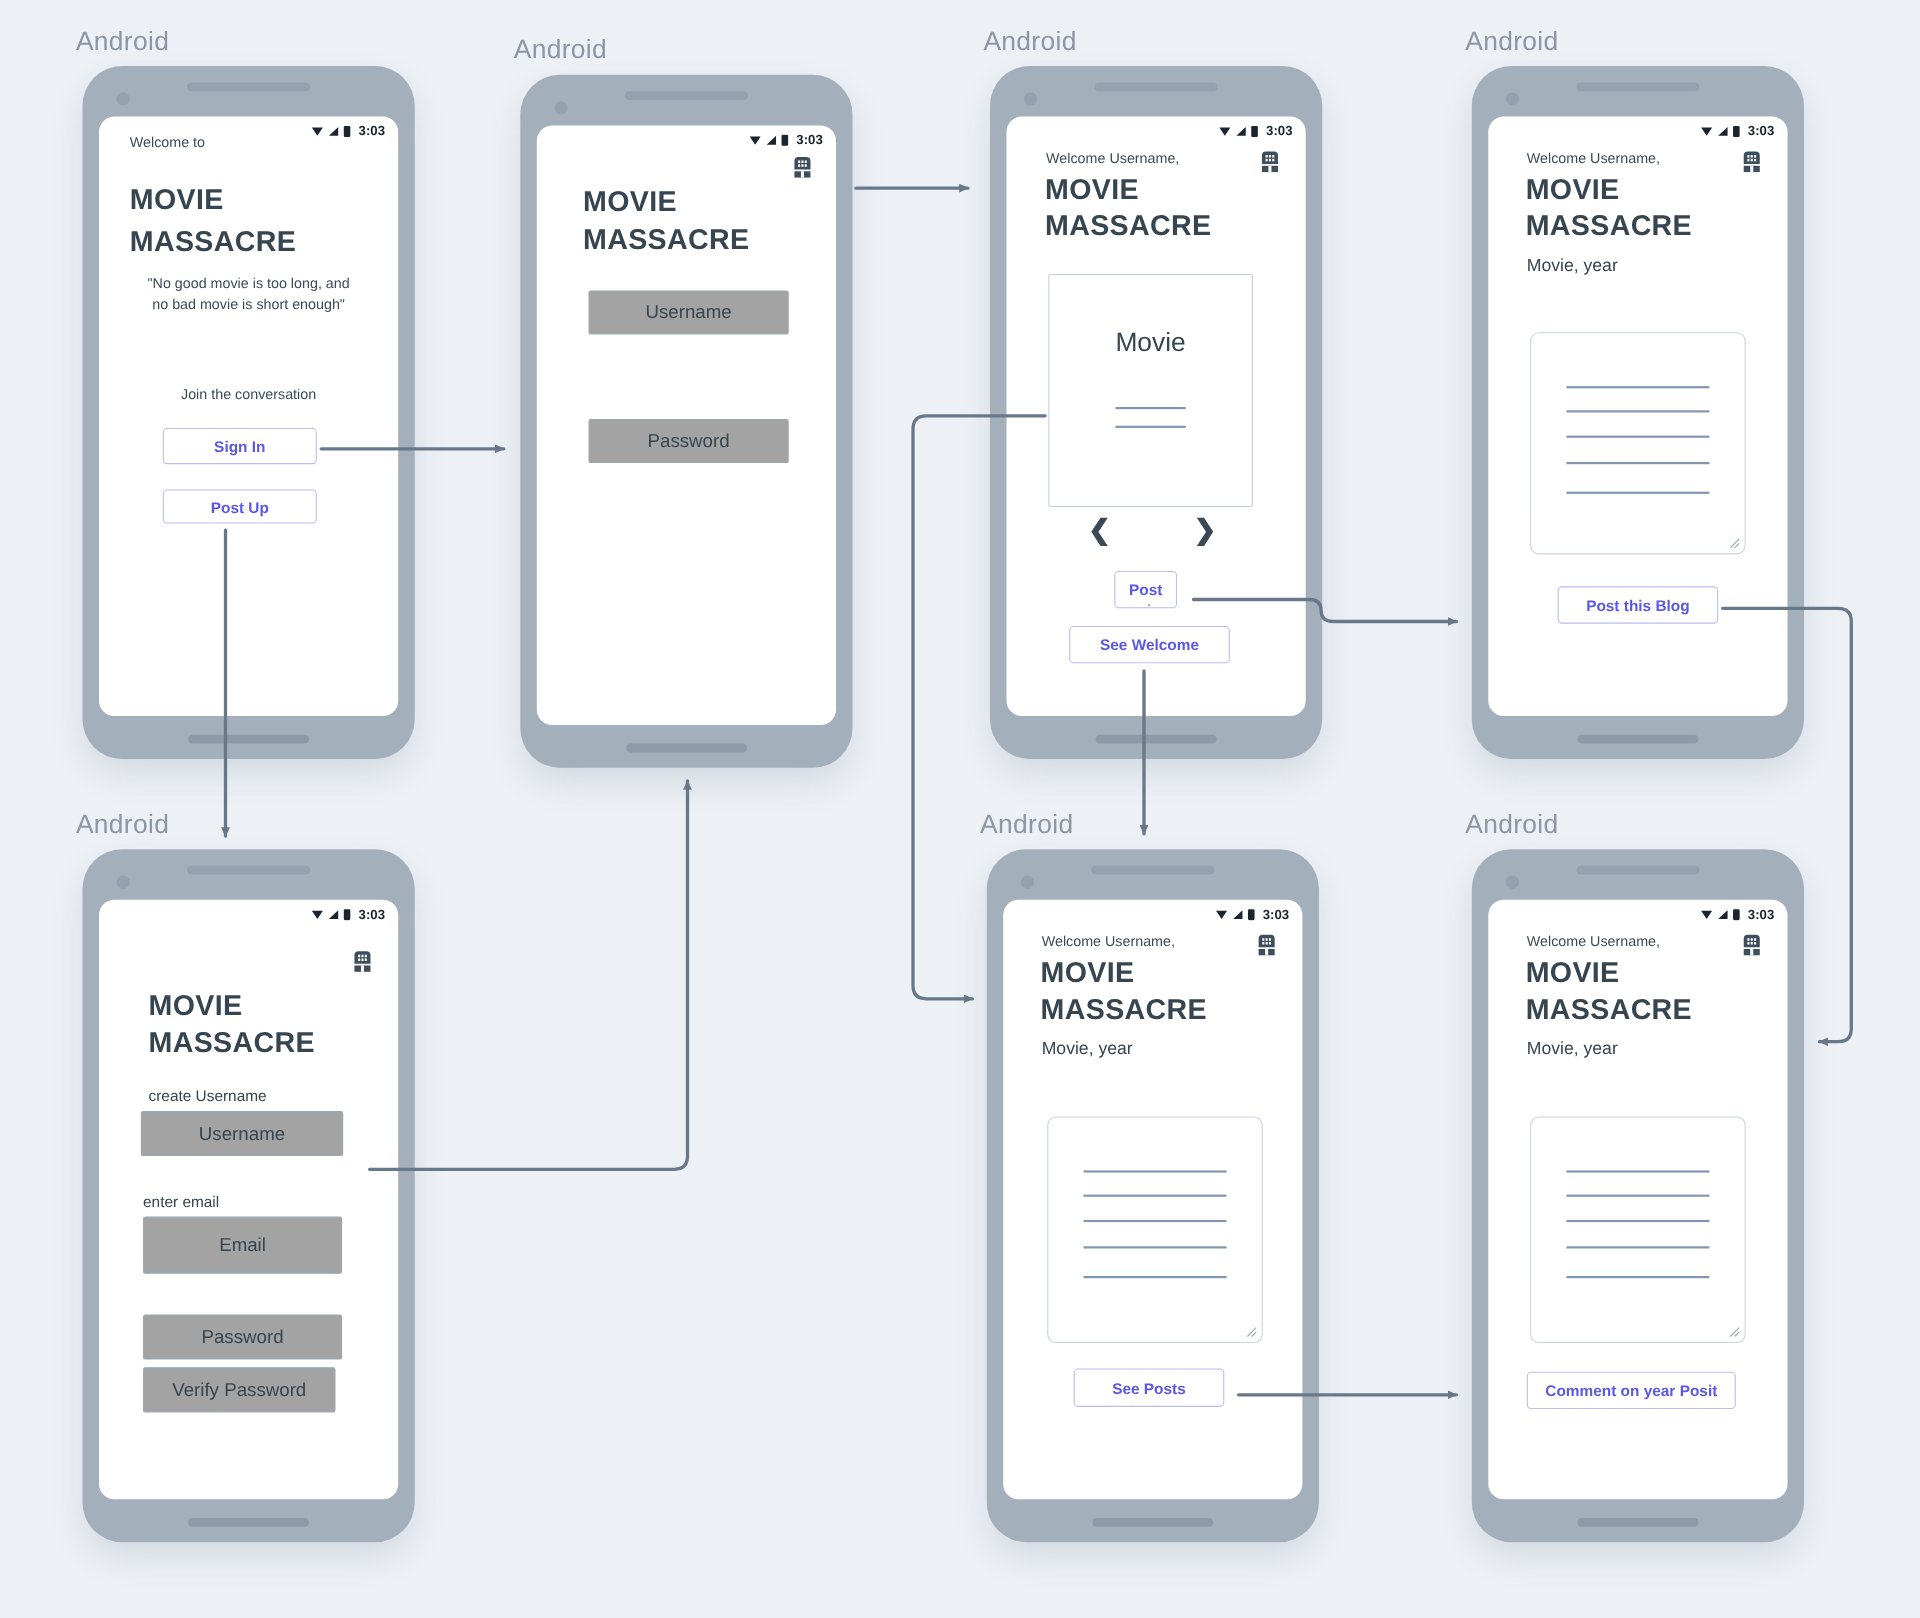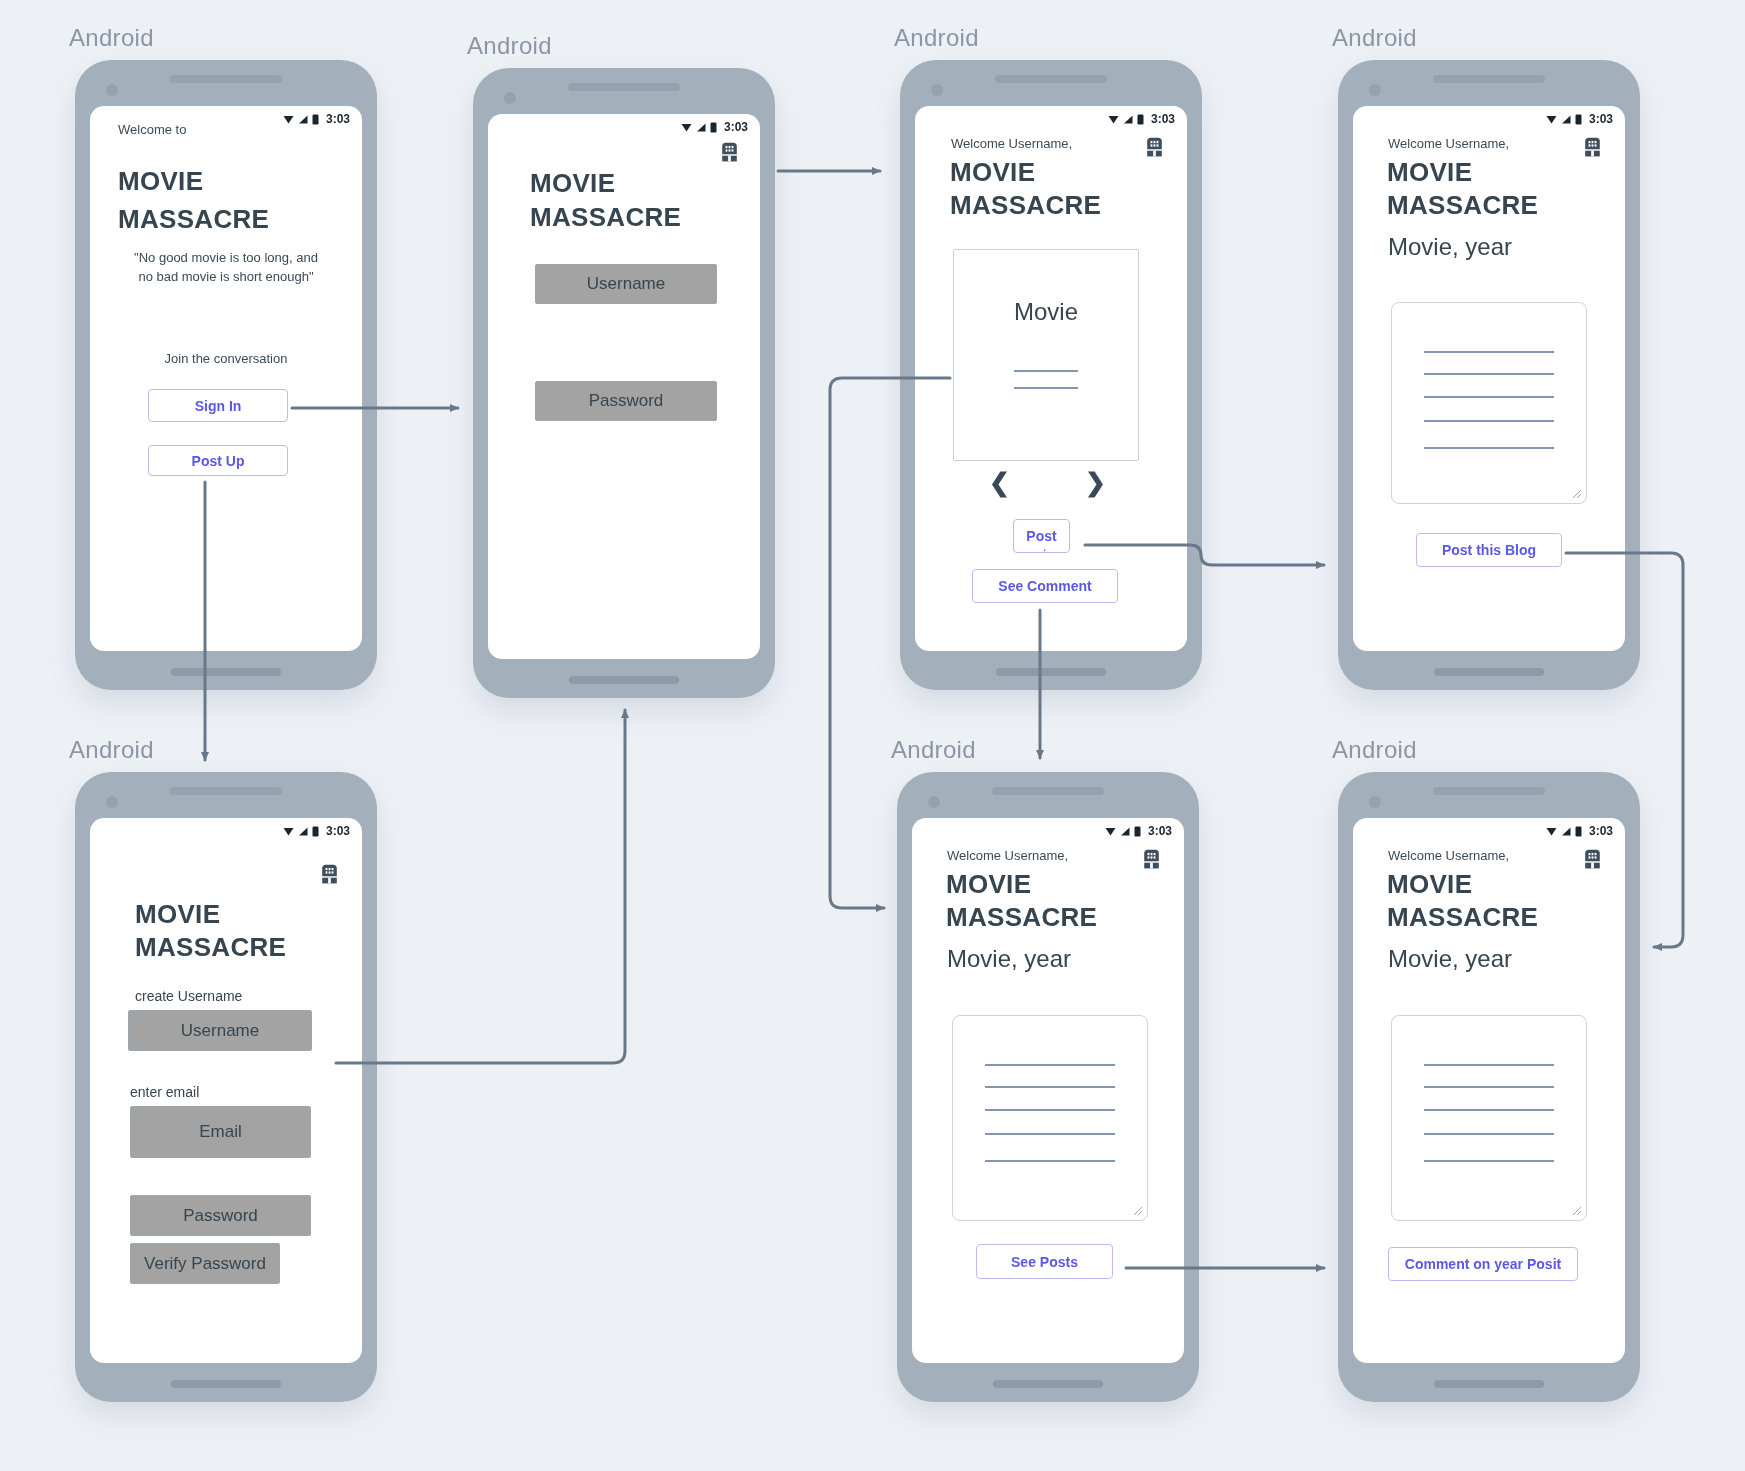--- a/index.html
+++ b/index.html
@@ -18,21 +18,21 @@
   .sb .time{font-size:12px;font-weight:700;color:#1b2530;margin-left:3px;}
 
   .t-small{position:absolute;font-size:13px;color:#3b4a57;font-weight:500;}
   .brand{position:absolute;font-size:26px;font-weight:700;color:#36454f;line-height:34px;letter-spacing:.3px;}
   .quote{position:absolute;left:0;width:272px;text-align:center;font-size:13px;color:#3b4a57;line-height:19px;font-weight:500;}
   .centered{position:absolute;left:0;width:272px;text-align:center;}
   .btn{position:absolute;display:flex;align-items:center;justify-content:center;background:#fff;border:1.5px solid #bcbcf2;border-radius:4px;color:#5a58e6;font-weight:600;font-size:14px;box-sizing:border-box;}
   .input{position:absolute;display:flex;align-items:center;justify-content:center;background:#a3a3a3;border:1.5px solid #9aa7b4;border-radius:2px;color:#36454f;font-weight:500;font-size:17px;box-sizing:border-box;}
   .f-label{position:absolute;font-size:14px;color:#36454f;font-weight:500;}
   .bld{position:absolute;width:25px;height:25px;}
-  .movie-year{position:absolute;font-size:24px;color:#36454f;font-weight:500;}
+  .movie-year{position:absolute;font-size:16px;color:#36454f;font-weight:500;}
 
   .card{position:absolute;background:#fff;border:1px solid #c7cfd9;border-radius:2px;}
   .card .card-title{position:absolute;left:0;width:100%;text-align:center;top:48px;font-size:24px;color:#36454f;font-weight:500;}
   .cline{position:absolute;left:60px;width:64px;border-top:2px solid #8296b1;}
   .chev{position:absolute;font-size:25px;font-weight:700;color:#3a4956;line-height:25px;}
   .dot{position:absolute;font-size:12px;color:#4a5a68;}
 
   .paper{position:absolute;background:#fff;border:1px solid #ccd4dd;border-radius:8px;box-sizing:border-box;}
   .pline{position:absolute;left:32px;right:32px;border-top:2px solid #8296b1;}
   .rgrip{position:absolute;right:4px;bottom:4px;width:10px;height:10px;}
@@ -154,21 +154,21 @@
         </div>
         <div class="card" style="left:38px;top:143px;width:184px;height:210px;">
           <div class="card-title">Movie</div>
           <div class="cline" style="top:120px;"></div>
           <div class="cline" style="top:137px;"></div>
         </div>
         <div class="chev" style="left:74px;top:364px;">❮</div>
         <div class="chev" style="left:170px;top:364px;">❯</div>
         <div class="btn" style="left:98px;top:413px;width:57px;height:34px;">Post</div>
         <div class="dot" style="left:128px;top:434px;">.</div>
-        <div class="btn" style="left:57px;top:463px;width:146px;height:34px;">See Comment</div>
+        <div class="btn" style="left:57px;top:463px;width:146px;height:34px;">See Welcome</div>
       </div>
       <div class="homebar"></div>
     </div>
   </div>
 
   <div class="phone" style="left:1338px;top:60px;">
     <div class="os-label">Android</div>
     <div class="frame">
       <div class="camera"></div>
       <div class="speaker"></div>
@@ -250,21 +250,21 @@
         <div class="brand" style="left:45px;top:80px;line-height:33px;">
           <div>MOVIE</div>
           <div>MASSACRE</div>
         </div>
         <div class="f-label" style="left:45px;top:170px;">create Username</div>
         <div class="input" style="left:38px;top:192px;width:184px;height:41px;">Username</div>
         <div class="f-label" style="left:40px;top:266px;">enter email</div>
         <div class="input" style="left:40px;top:288px;width:181px;height:52px;">Email</div>
         <div class="f-label" style="left:40px;top:376px;">create Password</div>
         <div class="input" style="left:40px;top:377px;width:181px;height:41px;">Password</div>
-        <div class="input" style="left:40px;top:425px;width:150px;height:41px;text-align:right;">Verify Password</div>
+        <div class="input" style="left:40px;top:425px;width:175px;height:41px;text-align:right;">Verify Password</div>
       </div>
       <div class="homebar"></div>
     </div>
   </div>
 
   <div class="phone" style="left:897px;top:772px;">
     <div class="os-label">Android</div>
     <div class="frame">
       <div class="camera"></div>
       <div class="speaker"></div>

